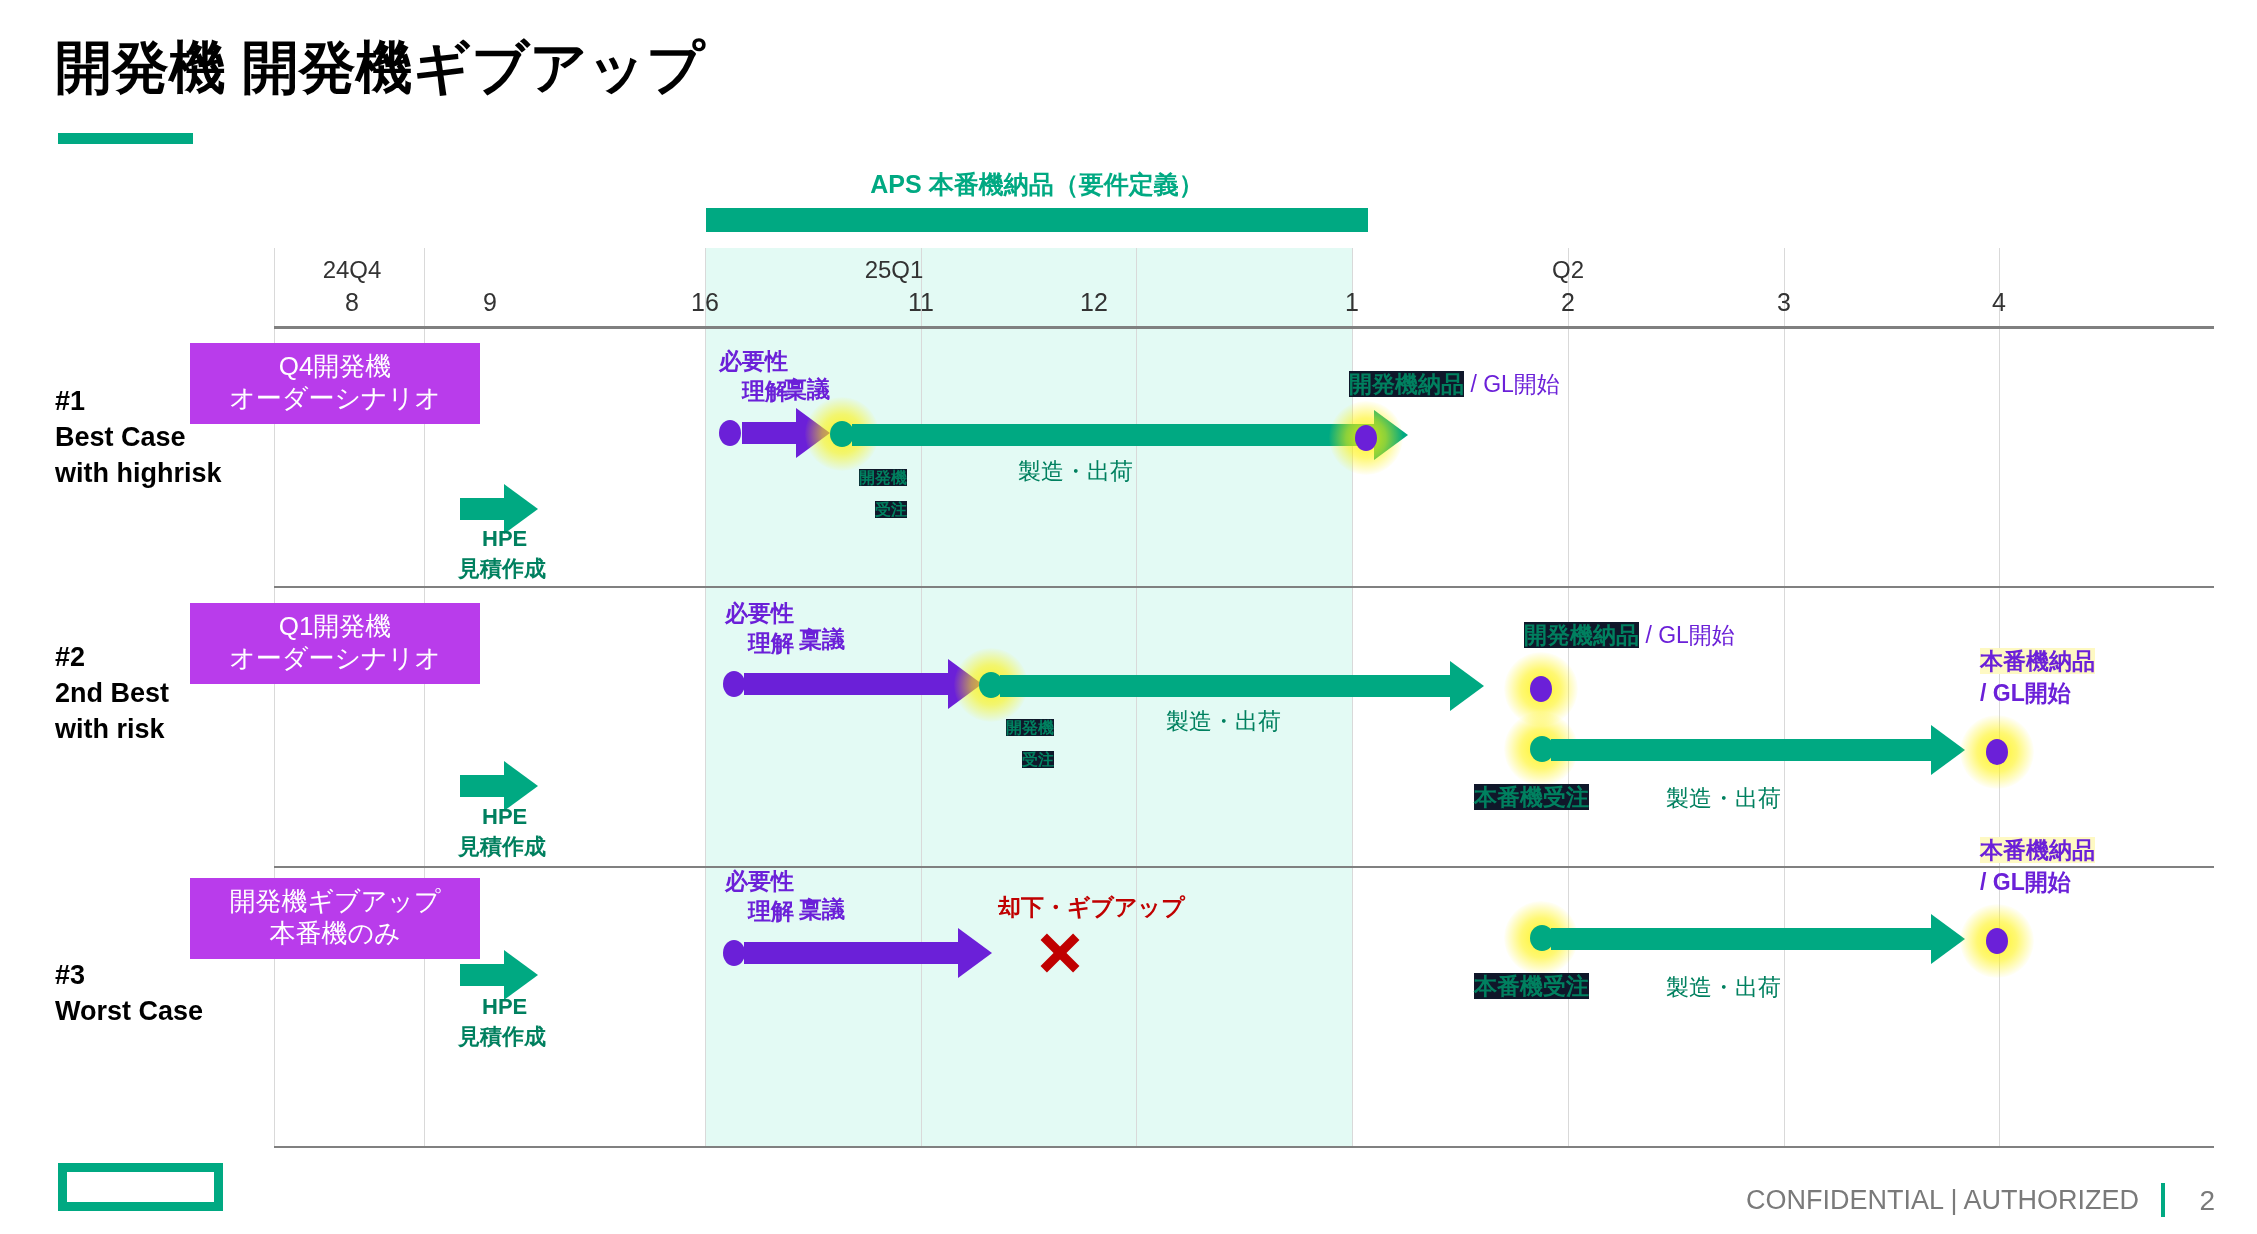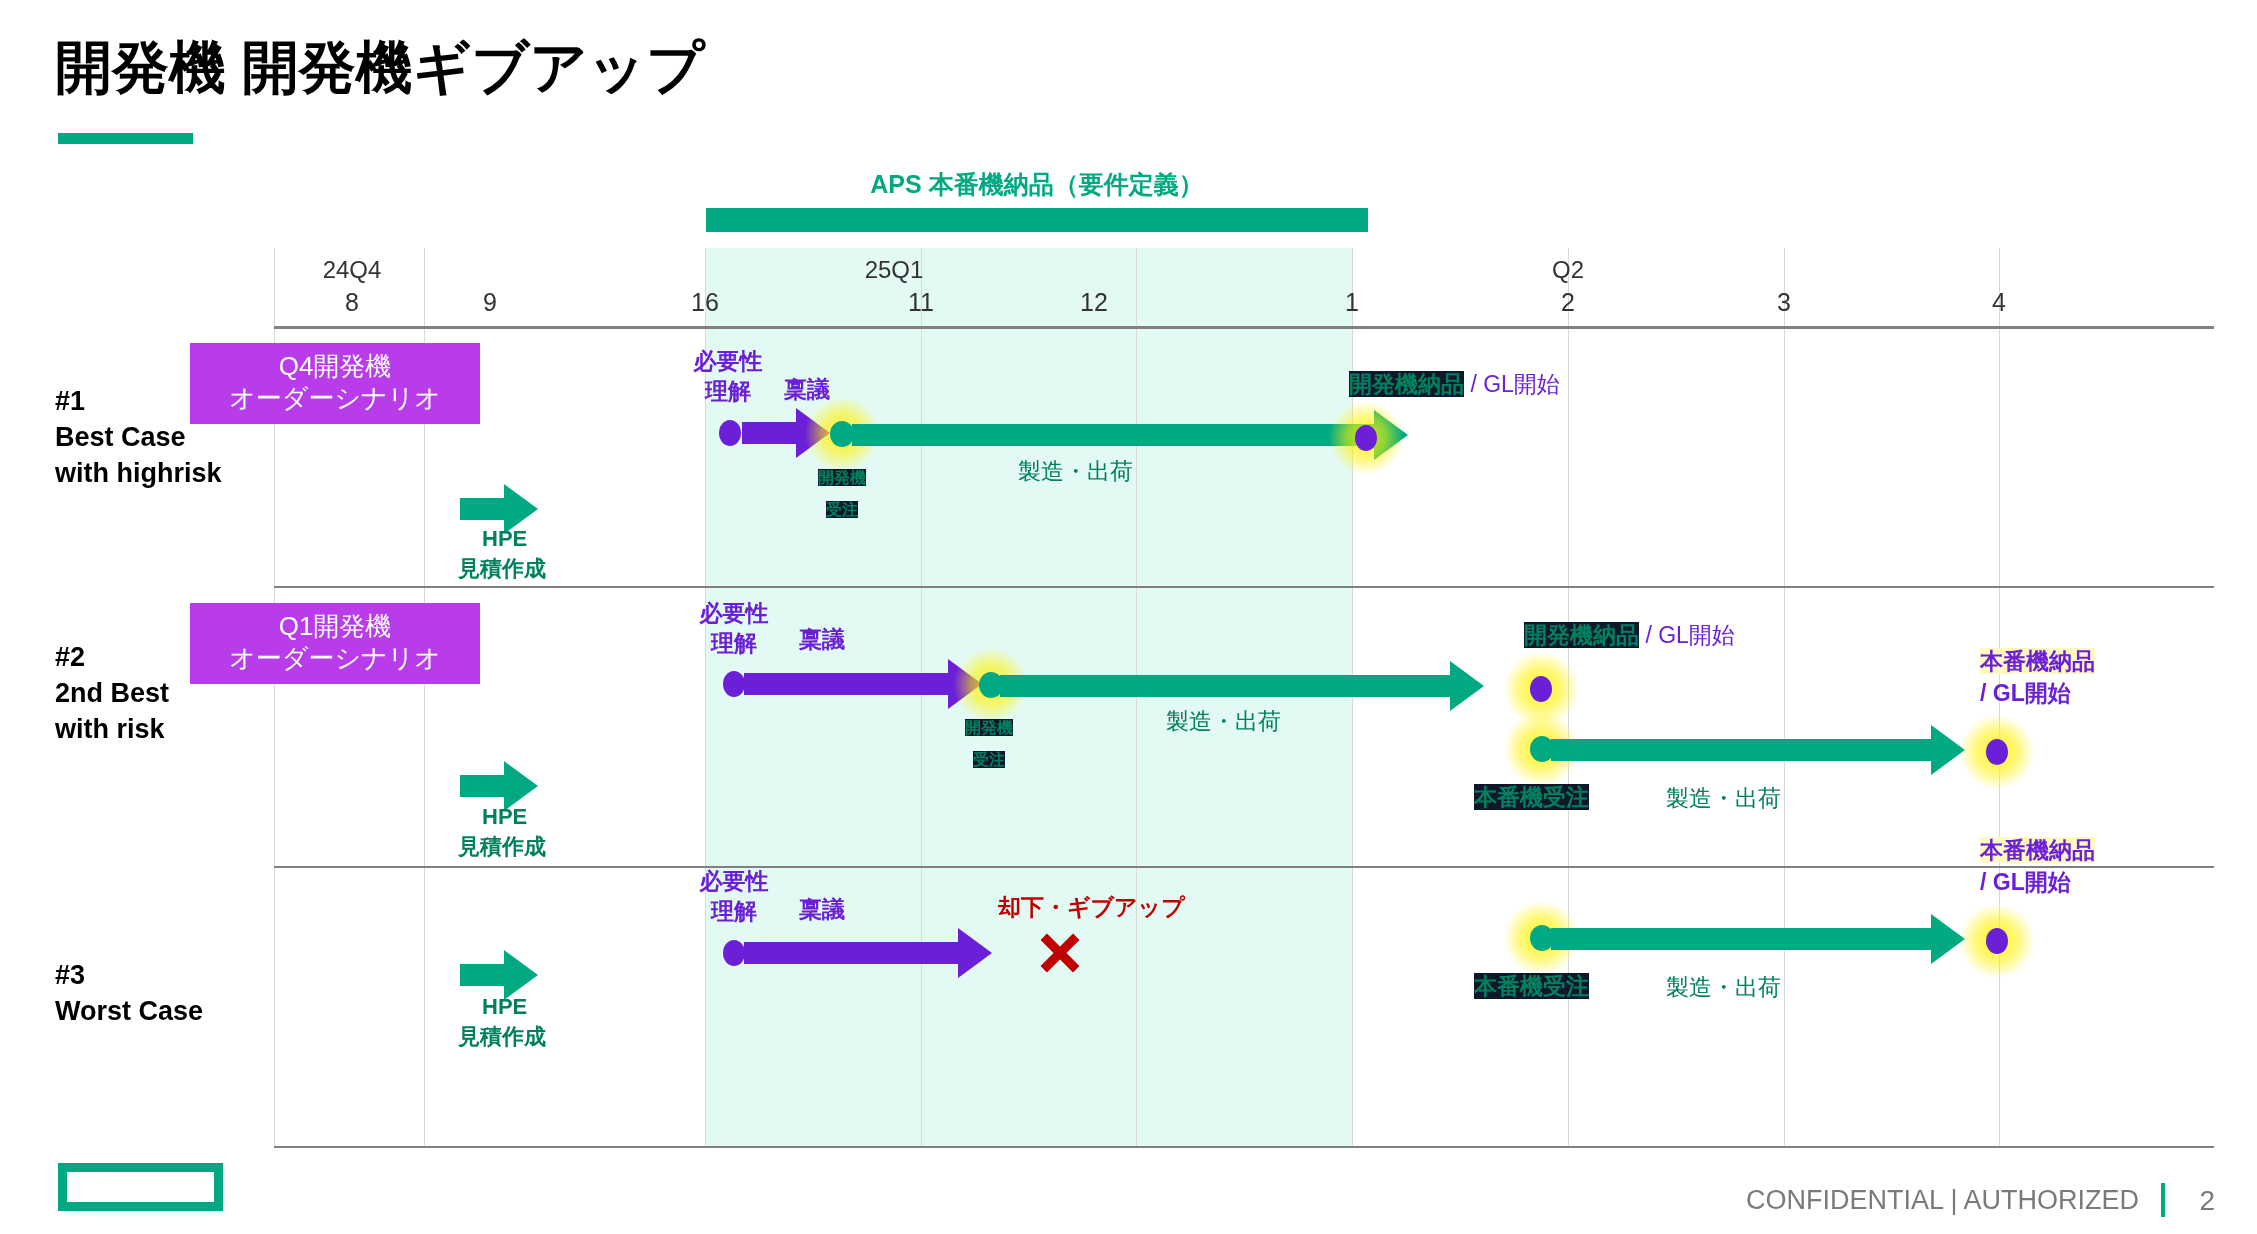--- a/index.html
+++ b/index.html
@@ -118,21 +118,21 @@
 
   
   .lbl { position:absolute; white-space:nowrap; line-height:1.2; }
   .lbl-purple { color:#6B20D8; font-weight:700; font-size:23px; }
   .lbl-green  { color:#00805F; font-weight:700; font-size:22px; }
   .lbl-green-thin { color:#00805F; font-weight:400; font-size:23px; }
   .lbl-red    { color:#C00000; font-weight:700; font-size:23px; }
   .hl-green   { background:#0f172a; color:#00805F; font-weight:700; }
   .hl-purple  { background:#fef9c3; color:#6B20D8; font-weight:700; }
   .plain-purple { color:#6B20D8; font-weight:400; }
-  .center { text-align:center; }
+  .center { text-align:right; }
 
   
   .xmark {
     position:absolute; width:46px; height:46px;
   }
   .xmark::before, .xmark::after {
     content:""; position:absolute; left:50%; top:0;
     width:9px; height:46px; background:#C00000;
     transform-origin:center;
   }
@@ -300,20 +300,24 @@
   <div class="lbl lbl-green-thin" style="left:1392px; top:537px">製造・出荷</div>
   <div class="glow" style="left:1686px; top:467px"></div>
   <div class="pdot" style="left:1712px; top:491px"></div>
   <div class="lbl" style="left:1706px; top:400px; font-size:23px">
     <span class="hl-purple">本番機納品</span>
   </div>
   <div class="lbl" style="left:1706px; top:432px; font-size:23px">
     <span class="lbl-purple">/ GL開始</span>
   </div>
 
+  <div class="badge" style="left:-84px; top:630px; width:290px">
+    <div>開発機ギブアップ</div>
+    <div>本番機のみ</div>
+  </div>
 
   <div class="lbl lbl-purple center" style="left:400px; top:620px; width:120px">必要性</div>
   <div class="lbl lbl-purple center" style="left:400px; top:650px; width:120px">理解</div>
   <div class="lbl lbl-purple" style="left:525px; top:648px">稟議</div>
 
   <div class="pdot" style="left:449px; top:692px"></div>
   <div class="arrow purple thick" style="left:470px; top:694px; width:222px">
     <div class="shaft"></div>
       <div class="head"></div>
   </div>

